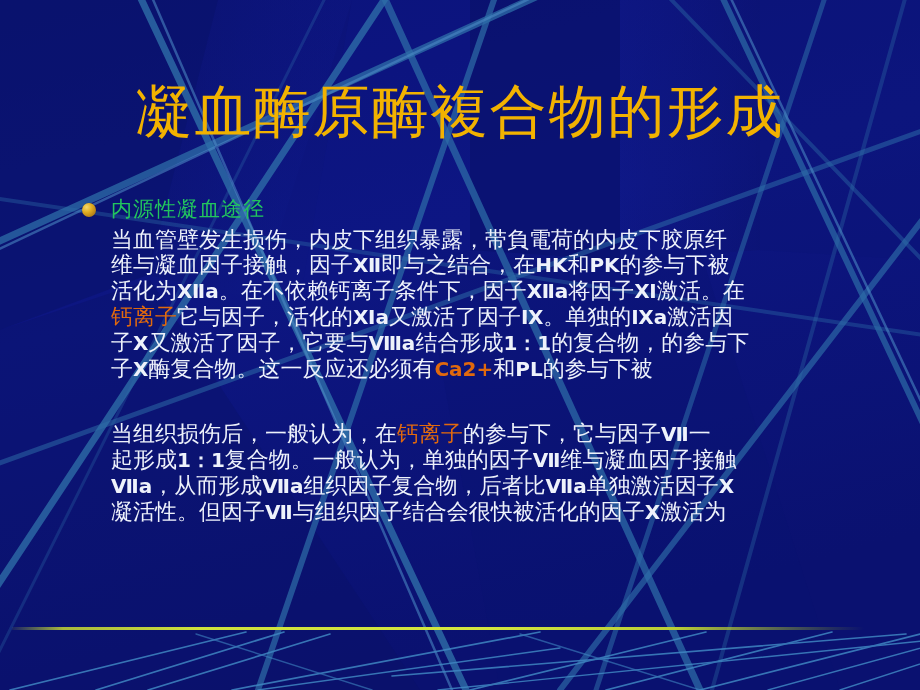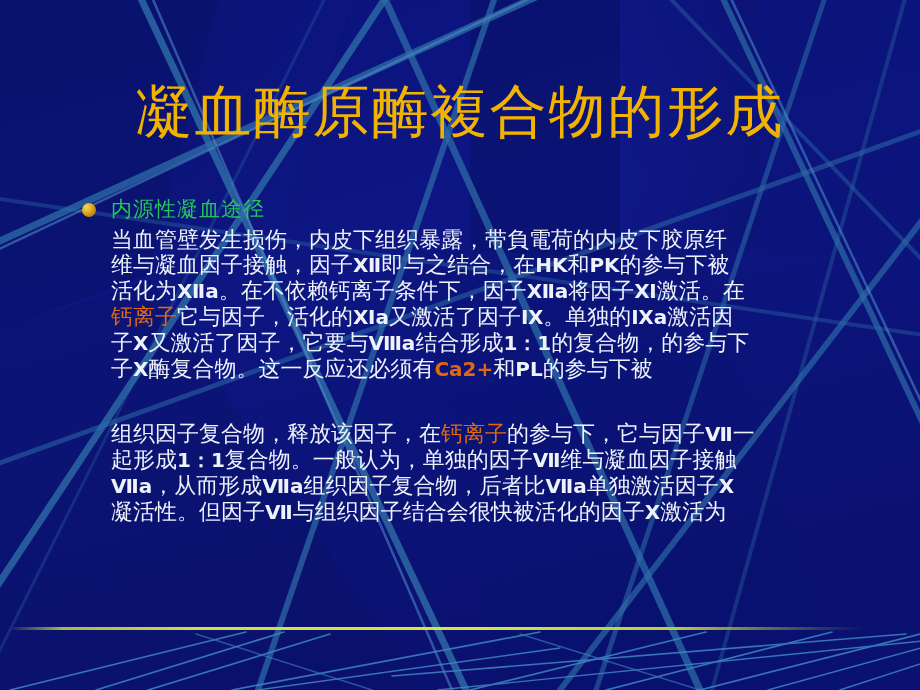--- a/index.html
+++ b/index.html
@@ -197,21 +197,21 @@
           <span class="line"><span>维与凝血因子接触，因子</span><span class="lat">Ⅻ</span><span>即与之结合，在</span><span class="lat">HK</span><span>和</span><span class="lat">PK</span><span>的参与下被</span></span>
           <span class="line"><span>活化为</span><span class="lat">Ⅻa</span><span>。在不依赖钙离子条件下，因子</span><span class="lat">Ⅻa</span><span>将因子</span><span class="lat">Ⅺ</span><span>激活。在</span></span>
           <span class="line"><span class="hl">钙离子</span><span>它与因子，活化的</span><span class="lat">Ⅺa</span><span>又激活了因子</span><span class="lat">Ⅸ</span><span>。单独的</span><span class="lat">Ⅸa</span><span>激活因</span></span>
           <span class="line"><span>子</span><span class="lat">X</span><span>又激活了因子，它要与</span><span class="lat">Ⅷa</span><span>结合形成</span><span class="lat">1：1</span><span>的复合物，的参与下</span></span>
           <span class="line"><span>子</span><span class="lat">X</span><span>酶复合物。这一反应还必须有</span><span class="hl lat">Ca2+</span><span>和</span><span class="lat">PL</span><span>的参与下被</span></span>
         </div>
     </div>
 
     <div class="block" id="block-exogenous">
       <div class="para">
-          <span class="line"><span>组织因子复合物，释放该因子，在</span><span class="hl">钙离子</span><span>的参与下，它与因子</span><span class="lat">Ⅶ</span><span>一</span></span>
+          <span class="line"><span>当组织损伤后，一般认为，在</span><span class="hl">钙离子</span><span>的参与下，它与因子</span><span class="lat">Ⅶ</span><span>一</span></span>
           <span class="line"><span>起形成</span><span class="lat">1：1</span><span>复合物。一般认为，单独的因子</span><span class="lat">Ⅶ</span><span>维与凝血因子接触</span></span>
           <span class="line"><span class="lat">Ⅶa</span><span>，从而形成</span><span class="lat">Ⅶa</span><span>组织因子复合物，后者比</span><span class="lat">Ⅶa</span><span>单独激活因子</span><span class="lat">Ⅹ</span></span>
           <span class="line"><span>凝活性。但因子</span><span class="lat">Ⅶ</span><span>与组织因子结合会很快被活化的因子</span><span class="lat">Ⅹ</span><span>激活为</span></span>
         </div>
     </div>
 
     <div id="bottom-rule"></div>
   </div>
 </div>
 

